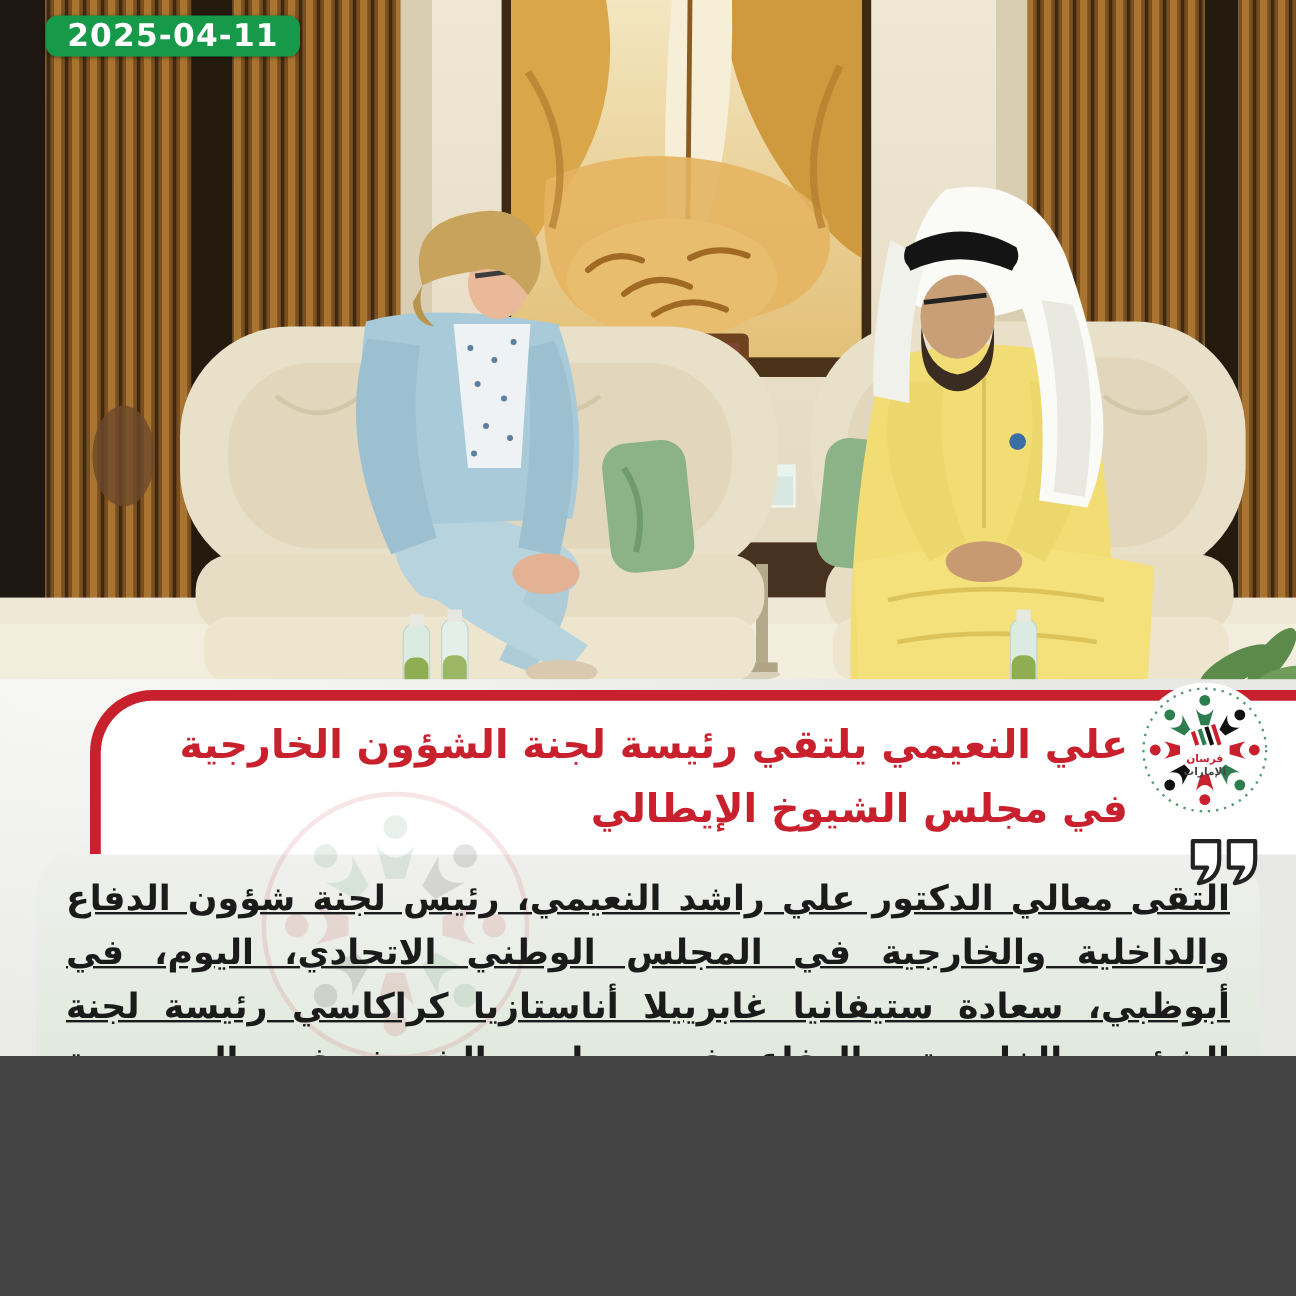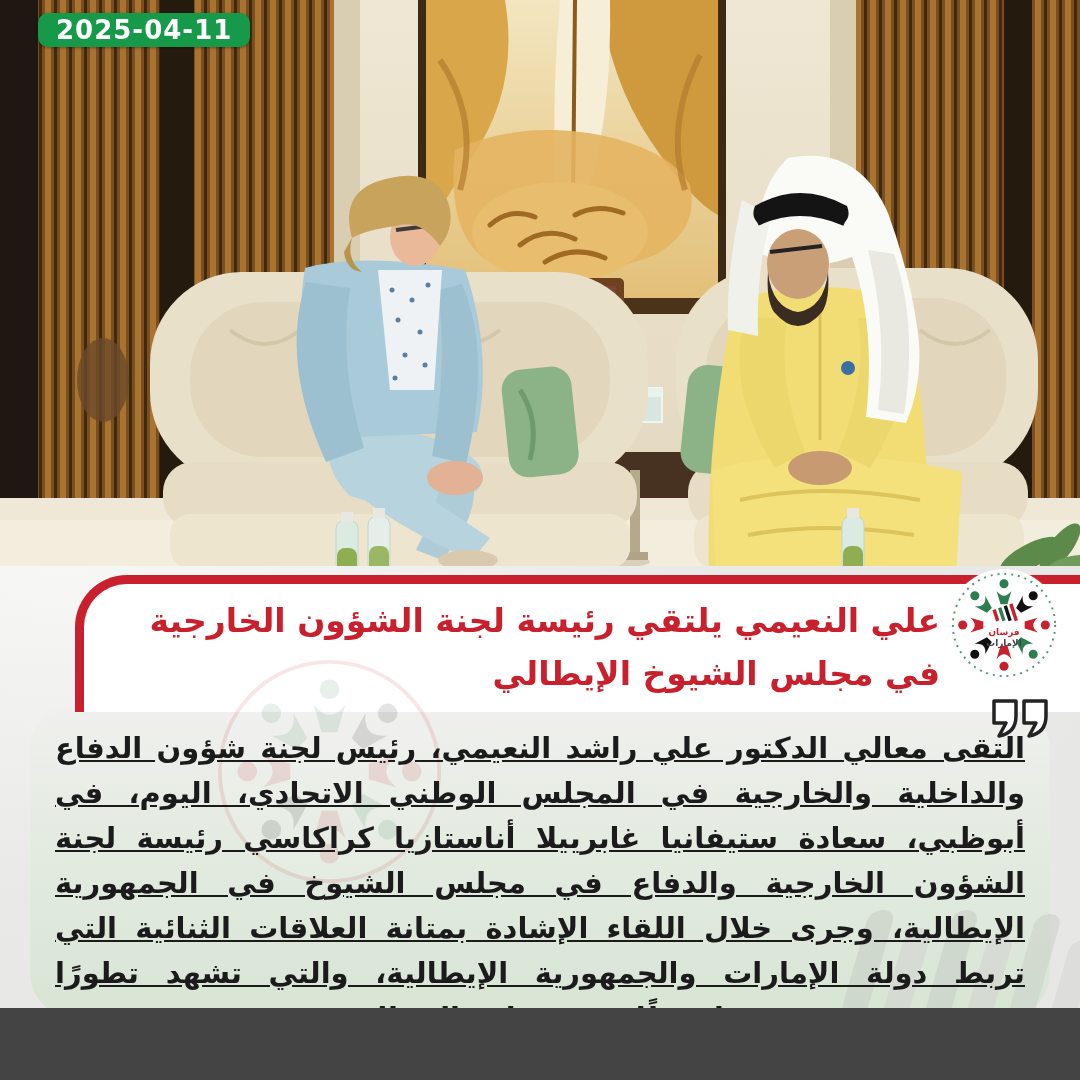--- a/index.html
+++ b/index.html
@@ -4,21 +4,21 @@
 <style>
   :root{
     --accent-red:#c9202e;
     --badge-green:#169a4a;
     --icon-gray:#9a9a9a;
     --text-dark:#1b1b1b;
     --panel-green:#d7e5d4;
   }
   html,body{margin:0;padding:0;background:#444;}
   .canvas{
-    position:relative;width:1080px;height:1008px;margin:0 auto;
+    position:relative;width:1080px;height:880px;margin:0 auto;
     overflow:hidden;background:#e8e8e6;
     font-family:"DejaVu Sans","Liberation Sans",sans-serif;
   }
   
   .photo-area{position:absolute;left:0;top:0;width:1080px;height:575px;z-index:1;}
   .photo-area svg{display:block;}
   .date-badge{
     position:absolute;left:38px;top:13px;z-index:10;
     background:var(--badge-green);color:#fff;font-weight:bold;font-size:26px;
     padding:2px 18px;border-radius:10px;letter-spacing:1px;

